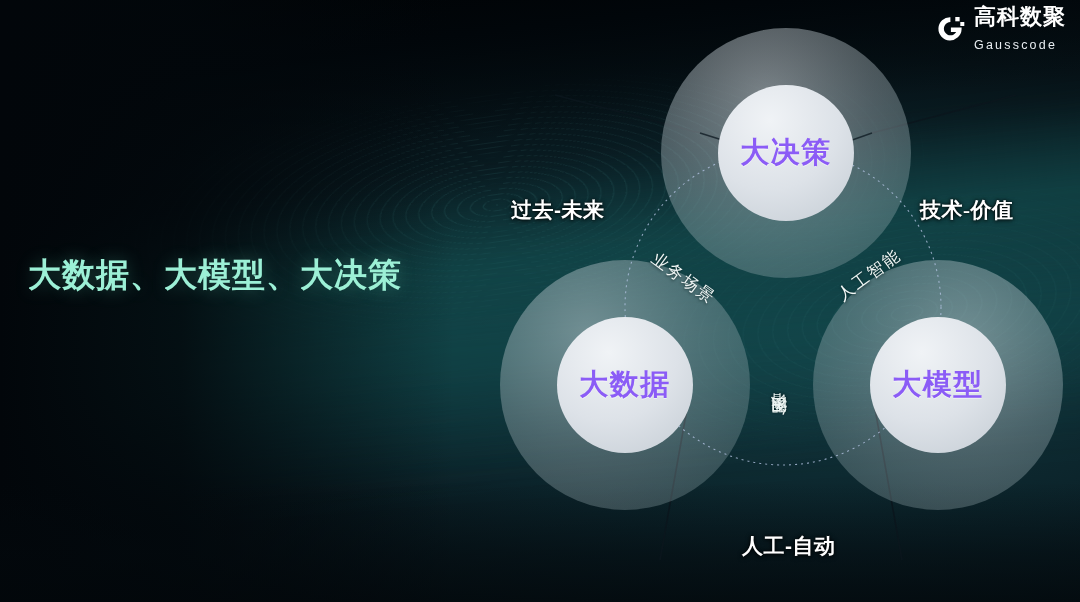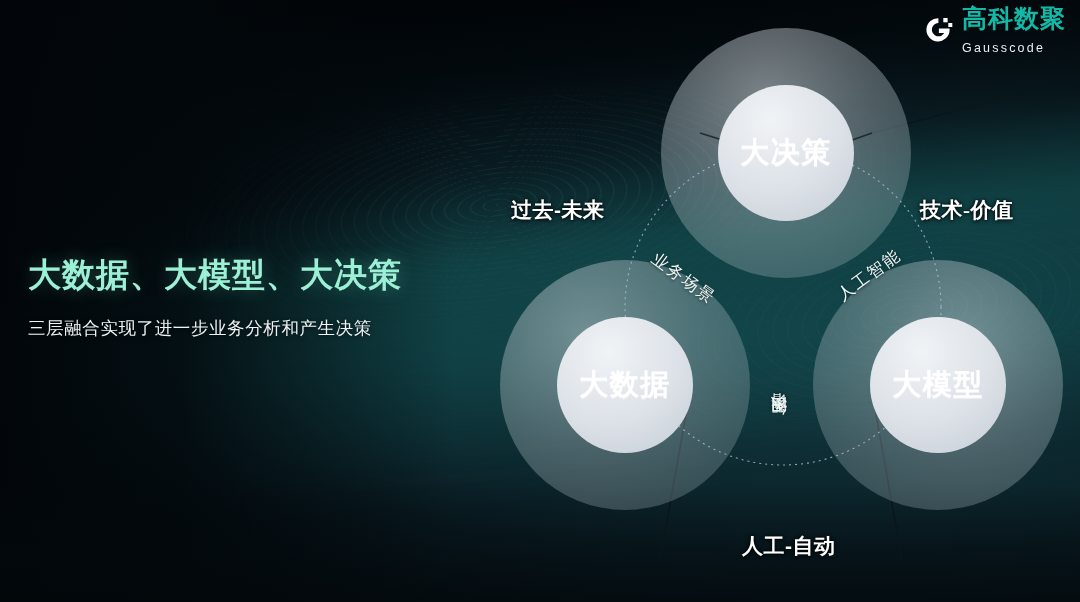--- a/index.html
+++ b/index.html
@@ -72,21 +72,21 @@
 
   
   .logo{
     position:absolute;right:14px;top:6px;
     display:flex;align-items:center;gap:9px;
     z-index:40;
   }
   .logo-mark{position:relative;width:30px;height:30px;flex:0 0 30px;}
   .logo-text{display:flex;flex-direction:column;line-height:1;}
   .logo-cn{
-    color:#14b8a6;font-size:25px;font-weight:700;letter-spacing:1px;
+    color:#ffffff;font-size:22px;font-weight:700;letter-spacing:1px;
     font-family:"Liberation Sans","DejaVu Sans",sans-serif;
   }
   .logo-en{
     color:#e9eef2;font-size:12.5px;letter-spacing:2.2px;margin-top:11px;
     font-family:"Liberation Sans","DejaVu Sans",sans-serif;
   }
 
   
   .copy{position:absolute;left:28px;top:255px;z-index:30;}
   .headline{
@@ -105,21 +105,21 @@
   .venn svg{display:block;}
 
   .vlabel{
     position:absolute;z-index:35;
     color:#ffffff;font-weight:700;font-size:21px;letter-spacing:.5px;
     white-space:nowrap;
     text-shadow:0 0 3px rgba(0,0,0,.9),0 1px 5px rgba(0,0,0,.8);
   }
   .core-label{
     position:absolute;z-index:34;
-    color:#ffffff;font-weight:700;font-size:29px;letter-spacing:1.5px;
+    color:#8b5cf6;font-weight:700;font-size:29px;letter-spacing:1.5px;
     white-space:nowrap;transform:translate(-50%,-50%);
     text-shadow:0 1px 0 rgba(255,255,255,.5);
   }
   .inter-label{
     position:absolute;z-index:33;
     color:#f2f7f6;font-weight:400;font-size:16.5px;letter-spacing:2px;
     white-space:nowrap;
     text-shadow:0 1px 3px rgba(10,30,30,.75);
   }
   .inter-center{
@@ -152,21 +152,20 @@
       </svg>
     </div>
     <div class="logo-text">
       <span class="logo-cn">高科数聚</span>
       <span class="logo-en">Gausscode</span>
     </div>
   </div>
 
   <div class="copy">
     <h1 class="headline">大数据、大模型、大决策</h1>
-    <p class="sub">三层融合实现了进一步业务分析和产生决策</p>
   </div>
 
   <div class="venn">
     <svg width="1080" height="602" viewBox="0 0 1080 602" aria-hidden="true">
       <defs>
         <radialGradient id="gTop" cx="42%" cy="28%" r="78%">
           <stop offset="0%" stop-color="#e6ecf1" stop-opacity=".52"></stop>
           <stop offset="55%" stop-color="#b9c6cc" stop-opacity=".40"></stop>
           <stop offset="100%" stop-color="#8fa6aa" stop-opacity=".34"></stop>
         </radialGradient>

